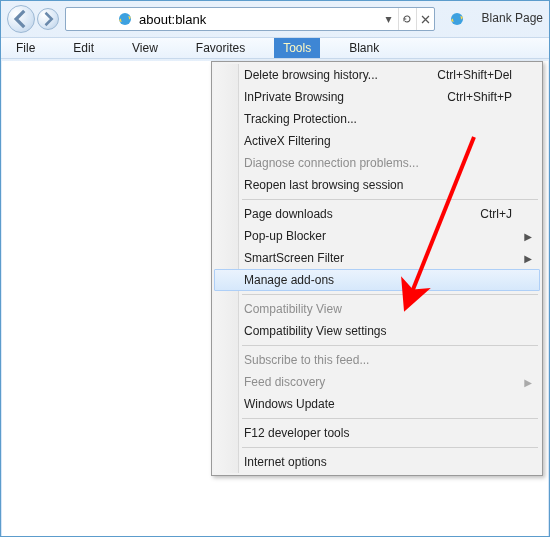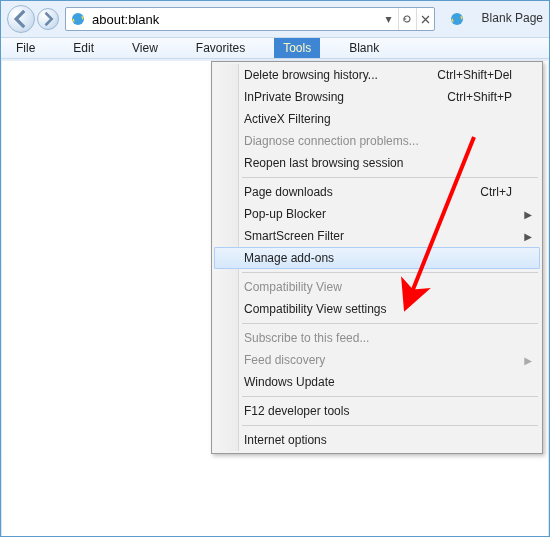--- a/index.html
+++ b/index.html
@@ -1,21 +1,21 @@
 <!DOCTYPE html>
 <html><head>
   <meta charset="utf-8">
   <style>
     * { margin: 0; padding: 0; box-sizing: border-box; font-family: "Segoe UI", Tahoma, sans-serif; font-size: 12px; }
     body { width: 552px; height: 539px; background: #fff; overflow: hidden; position: relative; }
     .window { border: 1px solid #5c9ccc; width: 550px; height: 537px; background: linear-gradient(#e8f1fb, #d5e5f7); position: relative; }
     .titlebar { height: 36px; display: flex; align-items: center; padding: 4px 6px; gap: 2px; }
     .navbtn { width: 28px; height: 28px; border-radius: 50%; border: 1px solid #9cb8d4; background: radial-gradient(circle at 30% 30%, #fff, #d8e6f5 60%, #b8cee5); display: flex; align-items: center; justify-content: center; color: #6a89ab; }
     .navbtn.small { width: 22px; height: 22px; }
-    .addrwrap { flex: 1; display: flex; align-items: center; background: #fff; border: 1px solid #8ba9c7; height: 24px; margin: 0 4px; border-radius: 2px; }
+    .addrwrap { flex: 1; display: flex; align-items: center; background: #fff; border: 1px solid #8ba9c7; height: 24px; margin: 0 4px; border-radius: 2px; padding-left: 47px; }
     .addrwrap .eicon { margin: 0 4px; }
     .addrwrap input { flex: 1; border: none; outline: none; font-size: 13px; padding: 2px; }
     .addr-btn { width: 18px; height: 22px; display: flex; align-items: center; justify-content: center; color: #555; border-left: 1px solid #ddd; }
     .addr-btn.noborder { border-left: none; }
     .tabbar { display: flex; align-items: flex-start; padding-left: 8px; gap: 17px; }
     .tab { display: flex; align-items: center; gap: 5px; font-size: 12px; color: #333; }
     .eicon { width: 16px; height: 16px; display: inline-flex; align-items: center; justify-content: center; }
     .eicon svg { width: 16px; height: 16px; }
     .menubar { background: linear-gradient(#f7fbff,#e9f2fc); border-top: 1px solid #c8d9ec; border-bottom: 1px solid #c8d9ec; height: 22px; display: flex; align-items: stretch; padding: 0 6px; gap: 20px; }
     .menuitem { padding: 3px 9px; color: #222; cursor: default; display: flex; align-items: center; }
@@ -97,20 +97,23 @@
       <div class="iconcol"></div>
     <div class="dditem">
           <span>Delete browsing history...</span>
           <span class="shortcut">Ctrl+Shift+Del</span>
         </div>
         <div class="dditem">
           <span>InPrivate Browsing</span>
           <span class="shortcut">Ctrl+Shift+P</span>
         </div>
         <div class="dditem">
+          <span>Tracking Protection...</span>
+        </div>
+        <div class="dditem">
           <span>ActiveX Filtering</span>
         </div>
         <div class="dditem disabled">
           <span>Diagnose connection problems...</span>
         </div>
         <div class="dditem">
           <span>Reopen last browsing session</span>
         </div>
         <div class="ddsep"></div>
         <div class="dditem">

